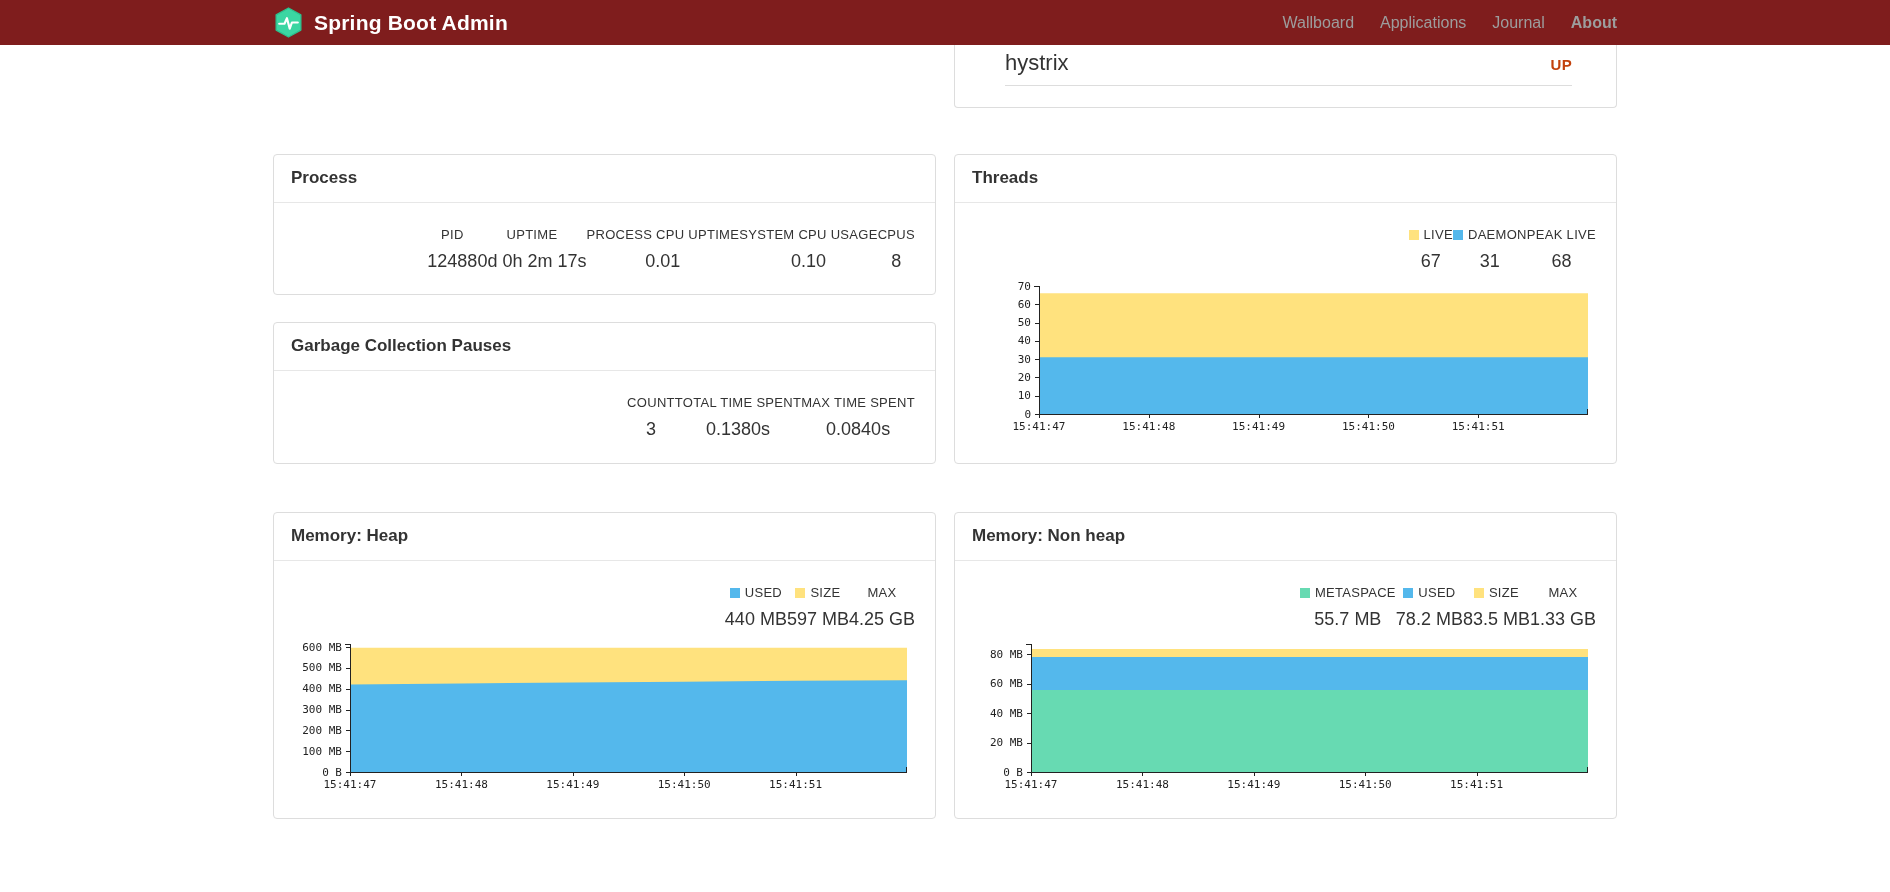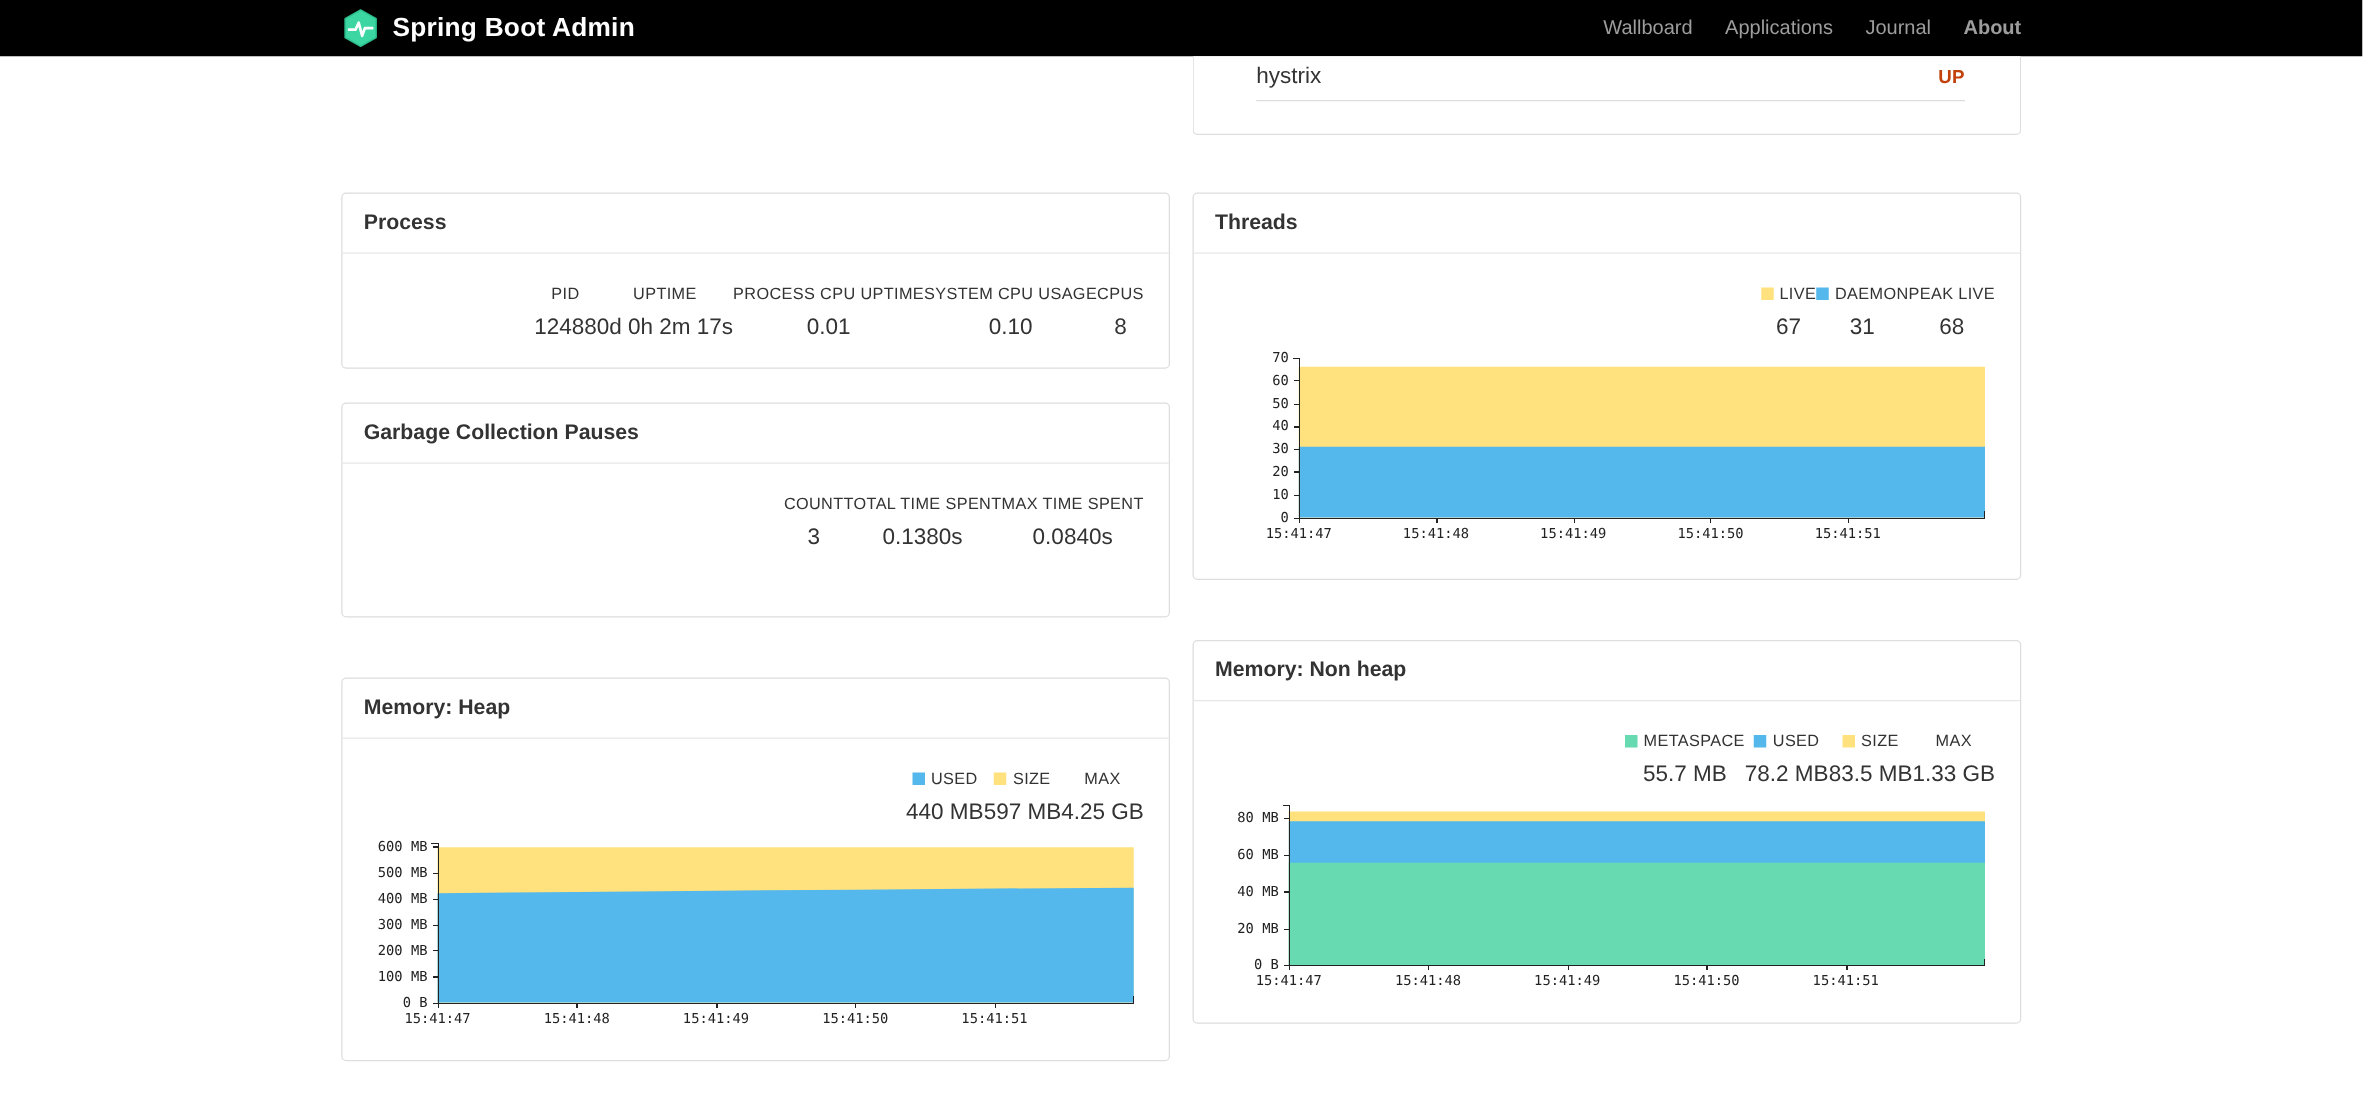--- a/index.html
+++ b/index.html
@@ -3,44 +3,44 @@
 <meta charset="utf-8">
 <style>
   * { box-sizing: border-box; }
   html,body { margin:0; padding:0; }
   body {
     width:1890px; height:892px; overflow:hidden;
     background:#ffffff; color:#333;
     font-family:"Liberation Sans", sans-serif;
   }
   
-  .navbar { height:45px; background:#000000; }
+  .navbar { height:45px; background:#7f1d1d; }
   .navbar-inner { width:1344px; height:100%; margin:0 auto; display:flex; align-items:center; }
   .brand { display:flex; align-items:center; gap:10px; cursor:pointer; text-decoration:none; }
   .logo svg { width:31px; height:31px; display:block; }
   .brand-text { color:#fff; font-size:21px; font-weight:bold; letter-spacing:.2px; }
   .nav-links { margin-left:auto; display:flex; align-items:center; }
   .nav-link { color:#9d9d9d; font-size:16px; padding:0 13px; cursor:pointer; text-decoration:none; }
   .nav-link:last-child { padding-right:0;font-weight:bold; }
   
   .container { width:1344px; margin:0 auto; display:flex; gap:18px; }
   .col { width:663px; display:flex; flex-direction:column; }
   .spacer { height:109px; }
   
   .panel { background:#fff; border:1px solid #ddd; border-radius:4px; }
   .panel-cut { border-top:none; border-radius:0 0 4px 4px; height:63px; }
   .app-row { display:flex; justify-content:space-between; align-items:baseline;
              margin:0 44px 0 50px; padding:5px 0 9px; border-bottom:1px solid #ddd; cursor:pointer; }
-  .app-name { font-size:18px; color:#333; }
+  .app-name { font-size:22px; color:#333; }
   .app-status { font-size:15px; font-weight:bold; letter-spacing:.3px; }
   .panel-heading { height:48px; padding:13px 17px; border-bottom:1px solid #e7e7e7;
                    font-size:17px; font-weight:bold; color:#333; }
   .panel-body { padding:24px 20px 0; }
   .panel-process { height:141px; }
-  .panel-gc { height:172px; margin-top:27px; }
+  .panel-gc { height:142px; margin-top:27px; }
   .panel-threads { height:310px; margin-top:46px; }
   .panel-mem { height:307px; margin-top:48px; }
   
   .stat-grid { display:flex; justify-content:flex-end; }
   .stat { text-align:center; }
   .stat-label { font-size:13px; color:#333; letter-spacing:.3px;
                 display:flex; align-items:center; justify-content:center; white-space:nowrap; }
   .sq { width:10px; height:10px; display:inline-block; margin-right:5px; flex:0 0 auto; }
   .stat-value { font-size:18px; margin-top:9px; color:#333; white-space:nowrap; }
   

